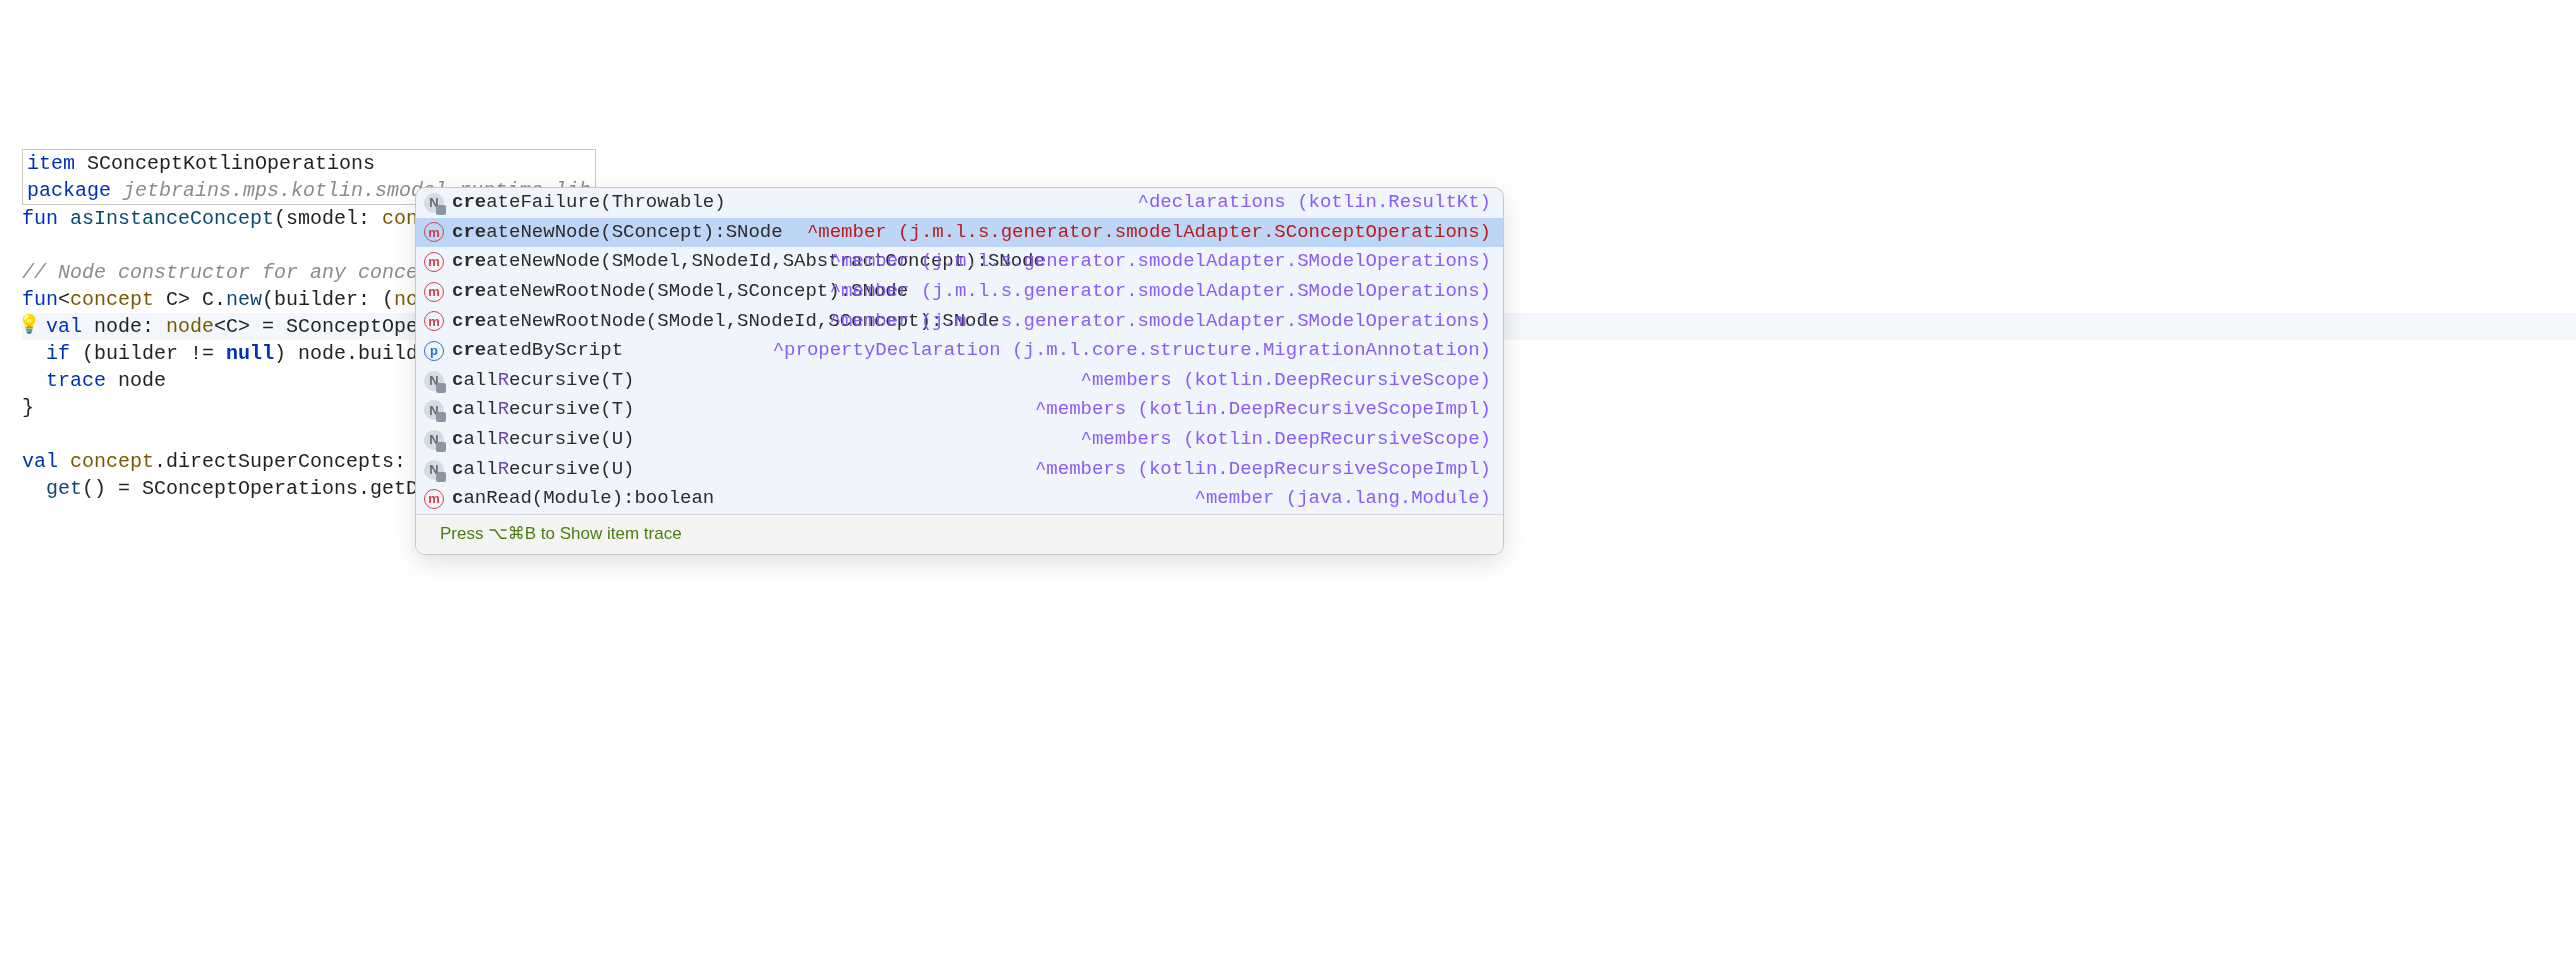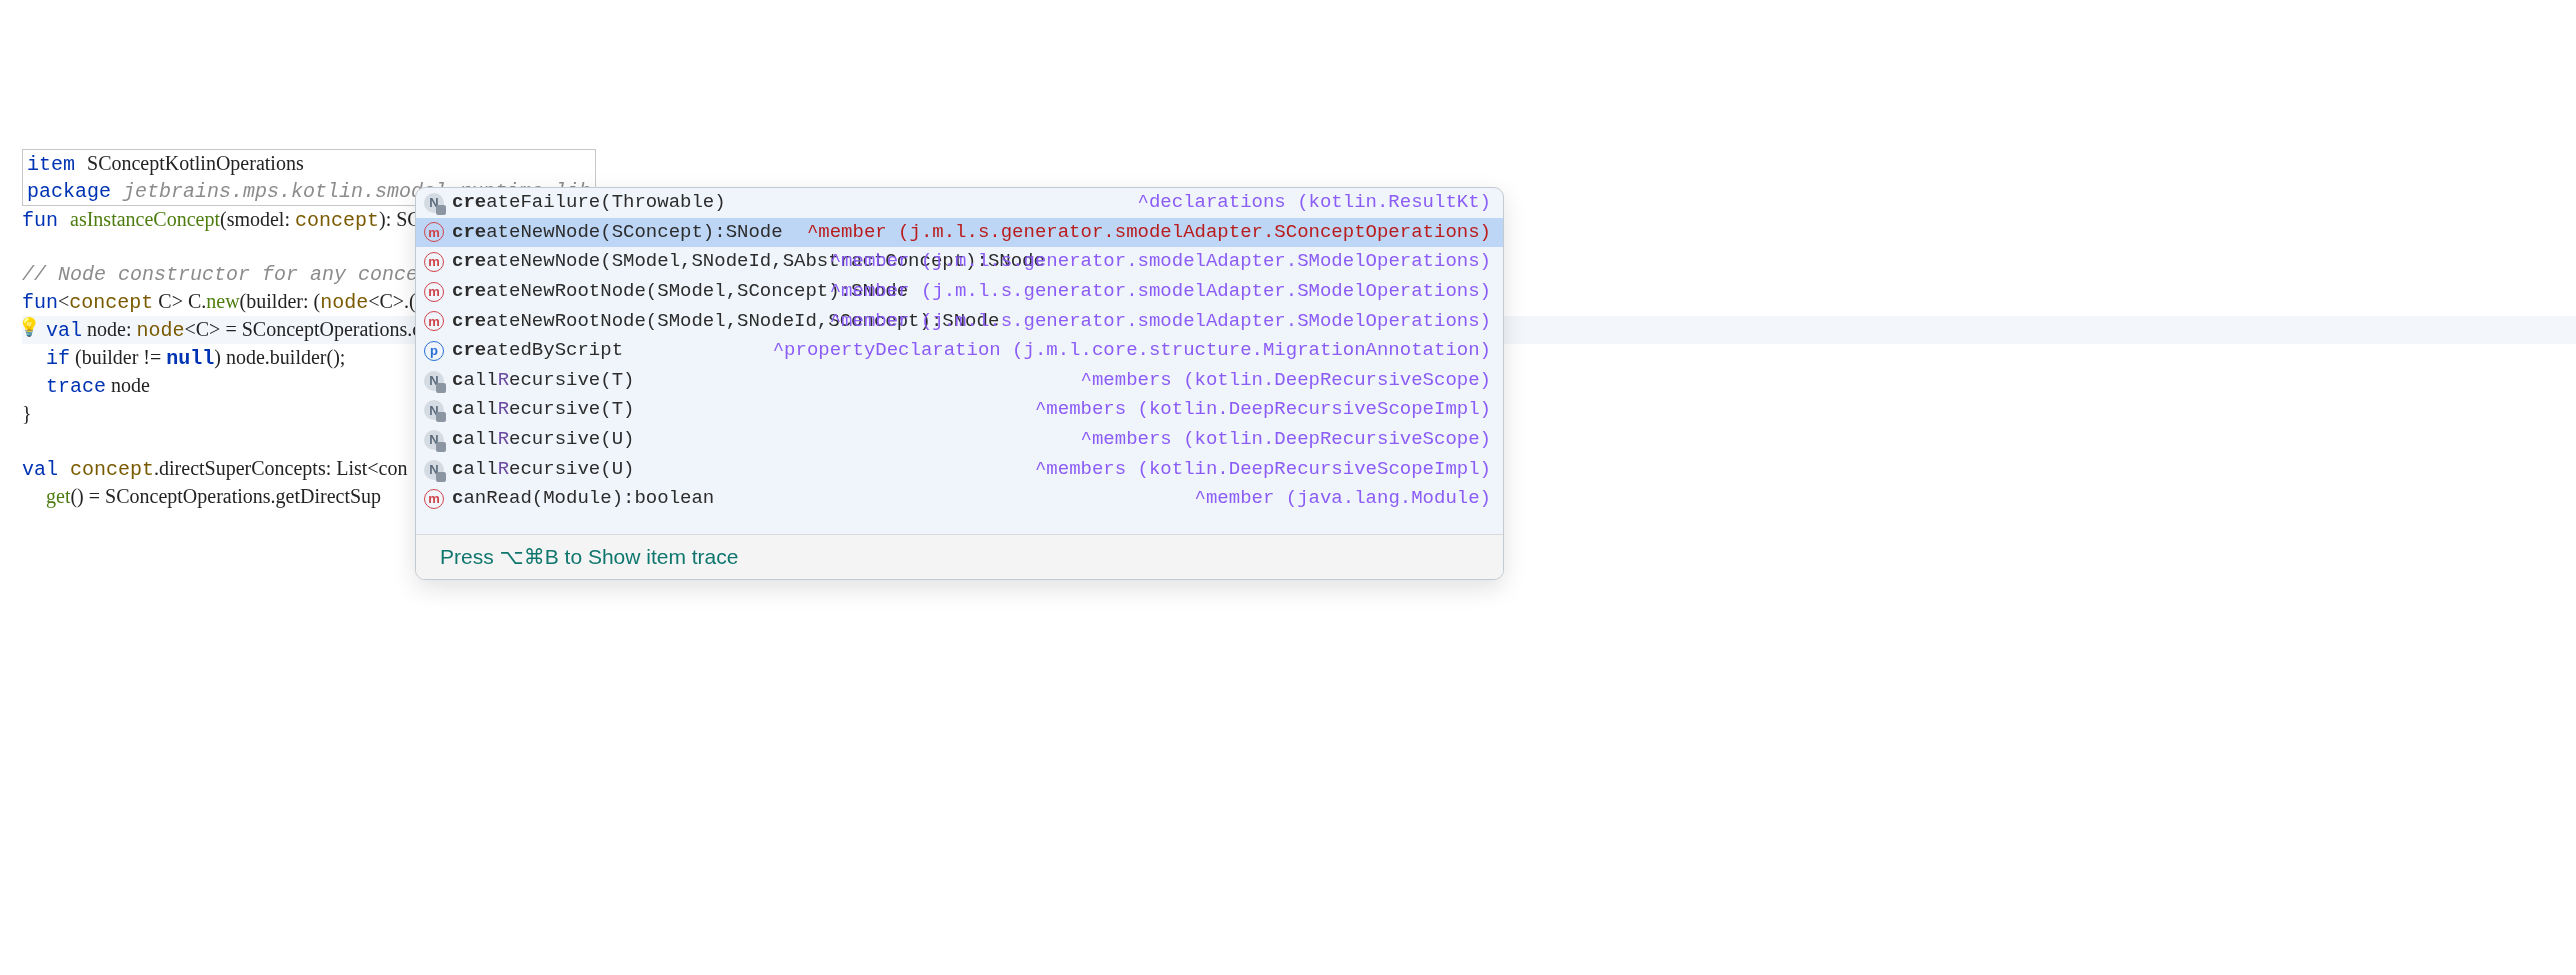--- a/index.html
+++ b/index.html
@@ -15,23 +15,23 @@
     width: 2576px;
   }
   .code-area { padding-left: 22px; }
   .file-header {
     border: 1px solid #c7c7c7;
     display: inline-block;
     padding: 0 4px;
   }
   .kw-file, .kw-package, .kw-fun, .kw-val, .kw-if, .kw-return, .kw-this, .kw-as { color: #0033b3; }
   .pkg-path { color: #8c8c8c; font-style: italic; }
-  .fn-name   { color: #4d7c0f; font-family: Liberation Serif, serif; }
+  .fn-name   { color: #0c4a6e; }
   .type-like { color: #7a5a00; }
-  .normal    { color: #232323; font-family: Liberation Serif, serif; }
+  .normal    { color: #232323; }
   .comment   { color: #8c8c8c; font-style: italic; }
   .null-lit  { color: #0033b3; font-weight: bold; }
   .current-line { background: #f3f6fb; display: block; }
   .caret {
     display: inline-block;
     width: 1.5px; height: 22px;
     background: #000;
     vertical-align: -3px;
     margin: 0 0 0 0;
   }
@@ -89,24 +89,23 @@
   .popup-label .hl { color: #6b4ba1; }
   .popup-right {
     color: #8b5cf6;
     white-space: nowrap;
   }
   .popup-row.selected .popup-right { color: #b91c1c; }
   .popup-footer {
     background: #f4f4f4;
     border-top: 1px solid #d6dade;
     padding: 8px 24px;
-    color: #0f766e;
+    color: #4d7c0f;
     font-family: -apple-system, sans-serif;
-    font-size: 21px;
-    margin-top: 20px;
+    font-size: 17px;
   }
 </style>
 </head>
 <body>
 
 
 
 <div class="code-area">
 <span class="file-header"><span class="kw-file">item</span> <span class="normal">SConceptKotlinOperations</span>
 <span class="kw-package">package</span> <span class="pkg-path">jetbrains.mps.kotlin.smodel.runtime.lib</span></span>

